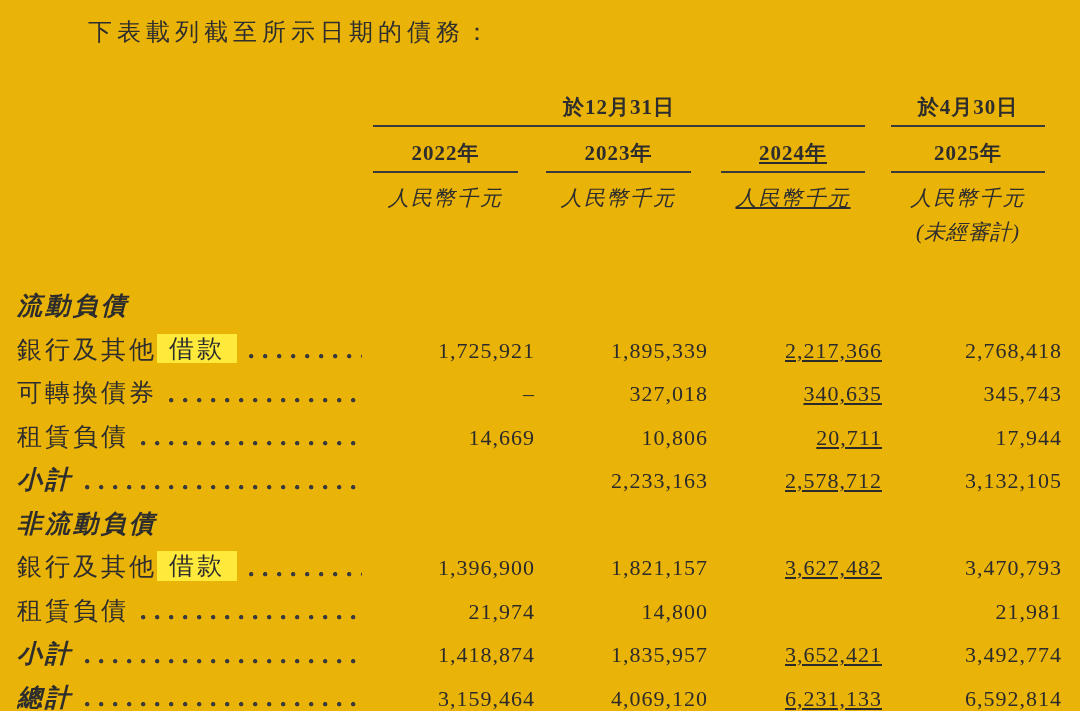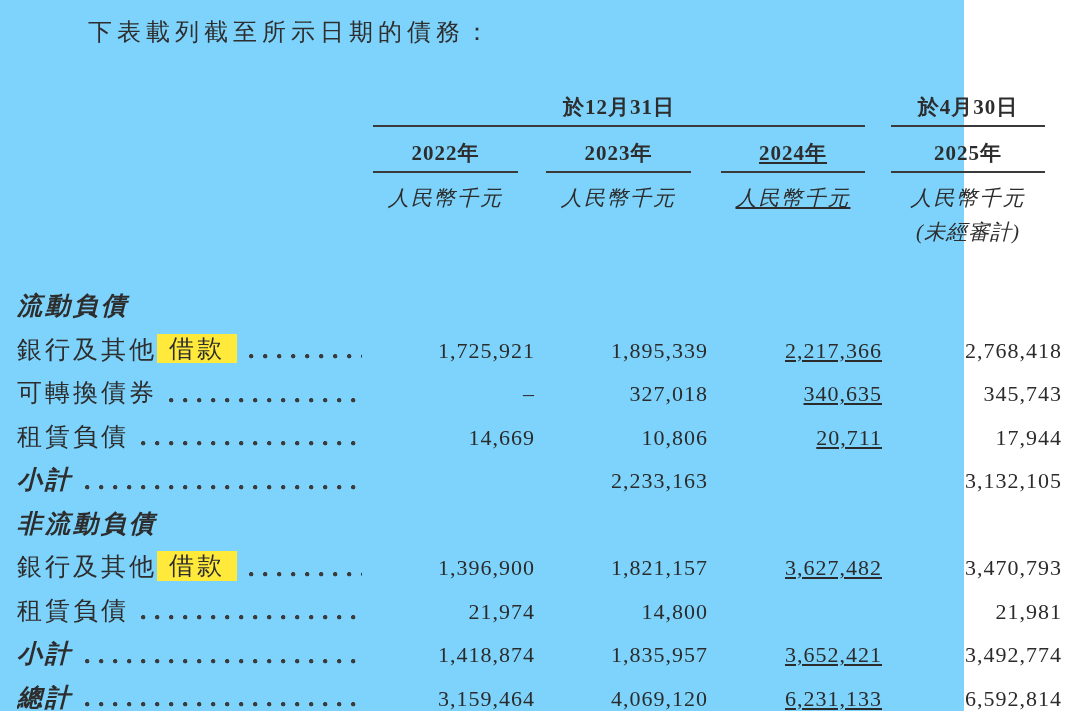--- a/index.html
+++ b/index.html
@@ -1,19 +1,19 @@
 <!DOCTYPE html>
 <html><head>
 <meta charset="utf-8">
 <style>
   * { margin: 0; padding: 0; box-sizing: border-box; }
   html, body { width: 1080px; height: 711px; overflow: hidden; background: #ffffff; }
   .page {
-    position: relative; width: 964px; height: 711px;
-    background: #7dd3fc; color: #2d2d2d;
+    position: relative; width: 1080px; height: 711px;
+    background: #eab308; color: #2d2d2d;
     font-family: "Liberation Serif", "DejaVu Serif", serif;
   }
 
   .doc-title {
     position: absolute; left: 88px; top: 16px;
     font-size: 24px; letter-spacing: 5px; color: #2e2e2e; white-space: nowrap;
   }
 
   .grid {
     display: grid;
@@ -147,20 +147,21 @@
       <div class="val c3">20,711</div>
       <div class="val c4">17,944</div>
     </div>
 
     <div class="grid row">
       <div class="label-cell col-label">
         <span class="lbl lbl-bold">小計</span>
         <span class="leader"></span>
       </div>
       <div class="val c2">2,233,163</div>
+      <div class="val c3">2,578,712</div>
       <div class="val c4">3,132,105</div>
     </div>
 
     <div class="grid row row-section">
       <div class="label-cell col-label">
         <span class="lbl">非流動負債</span>
       </div>
     </div>
 
     <div class="grid row">

